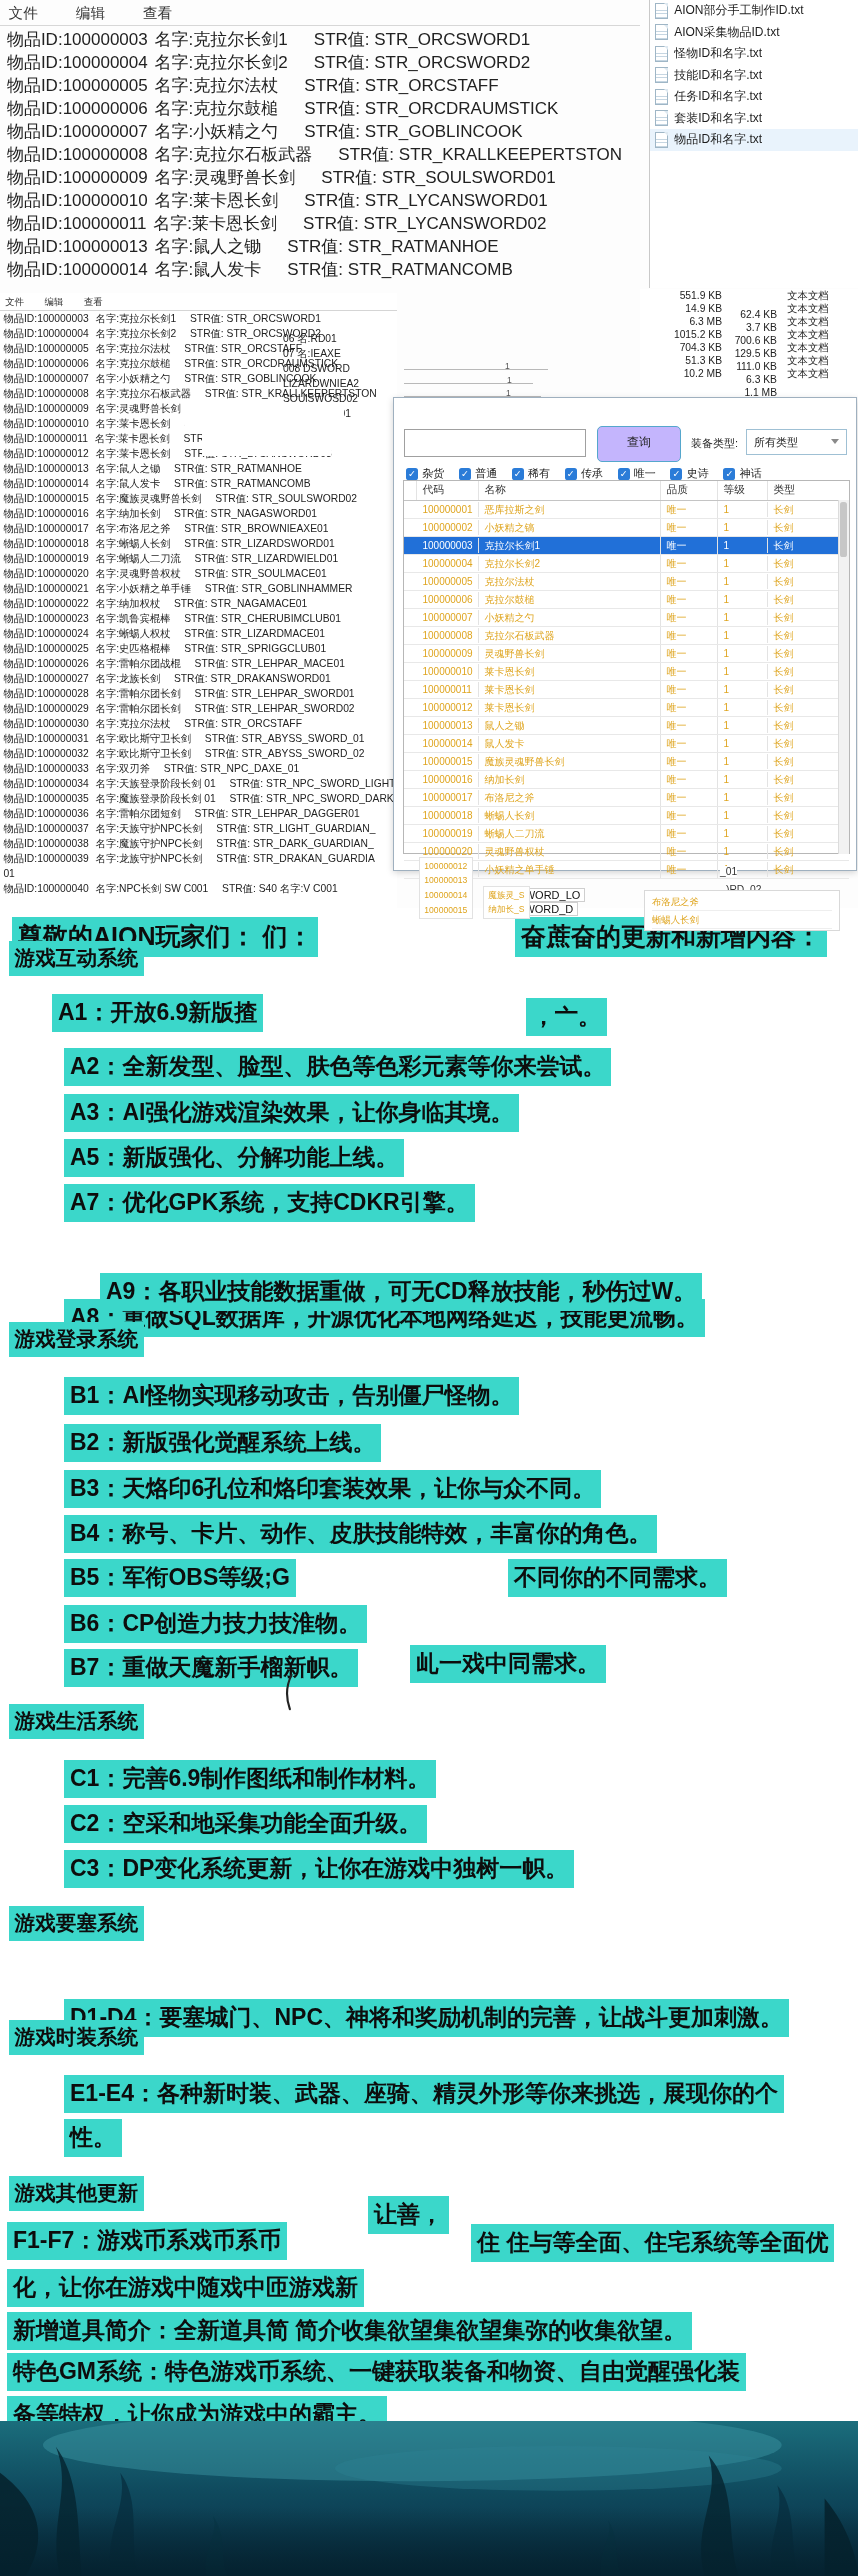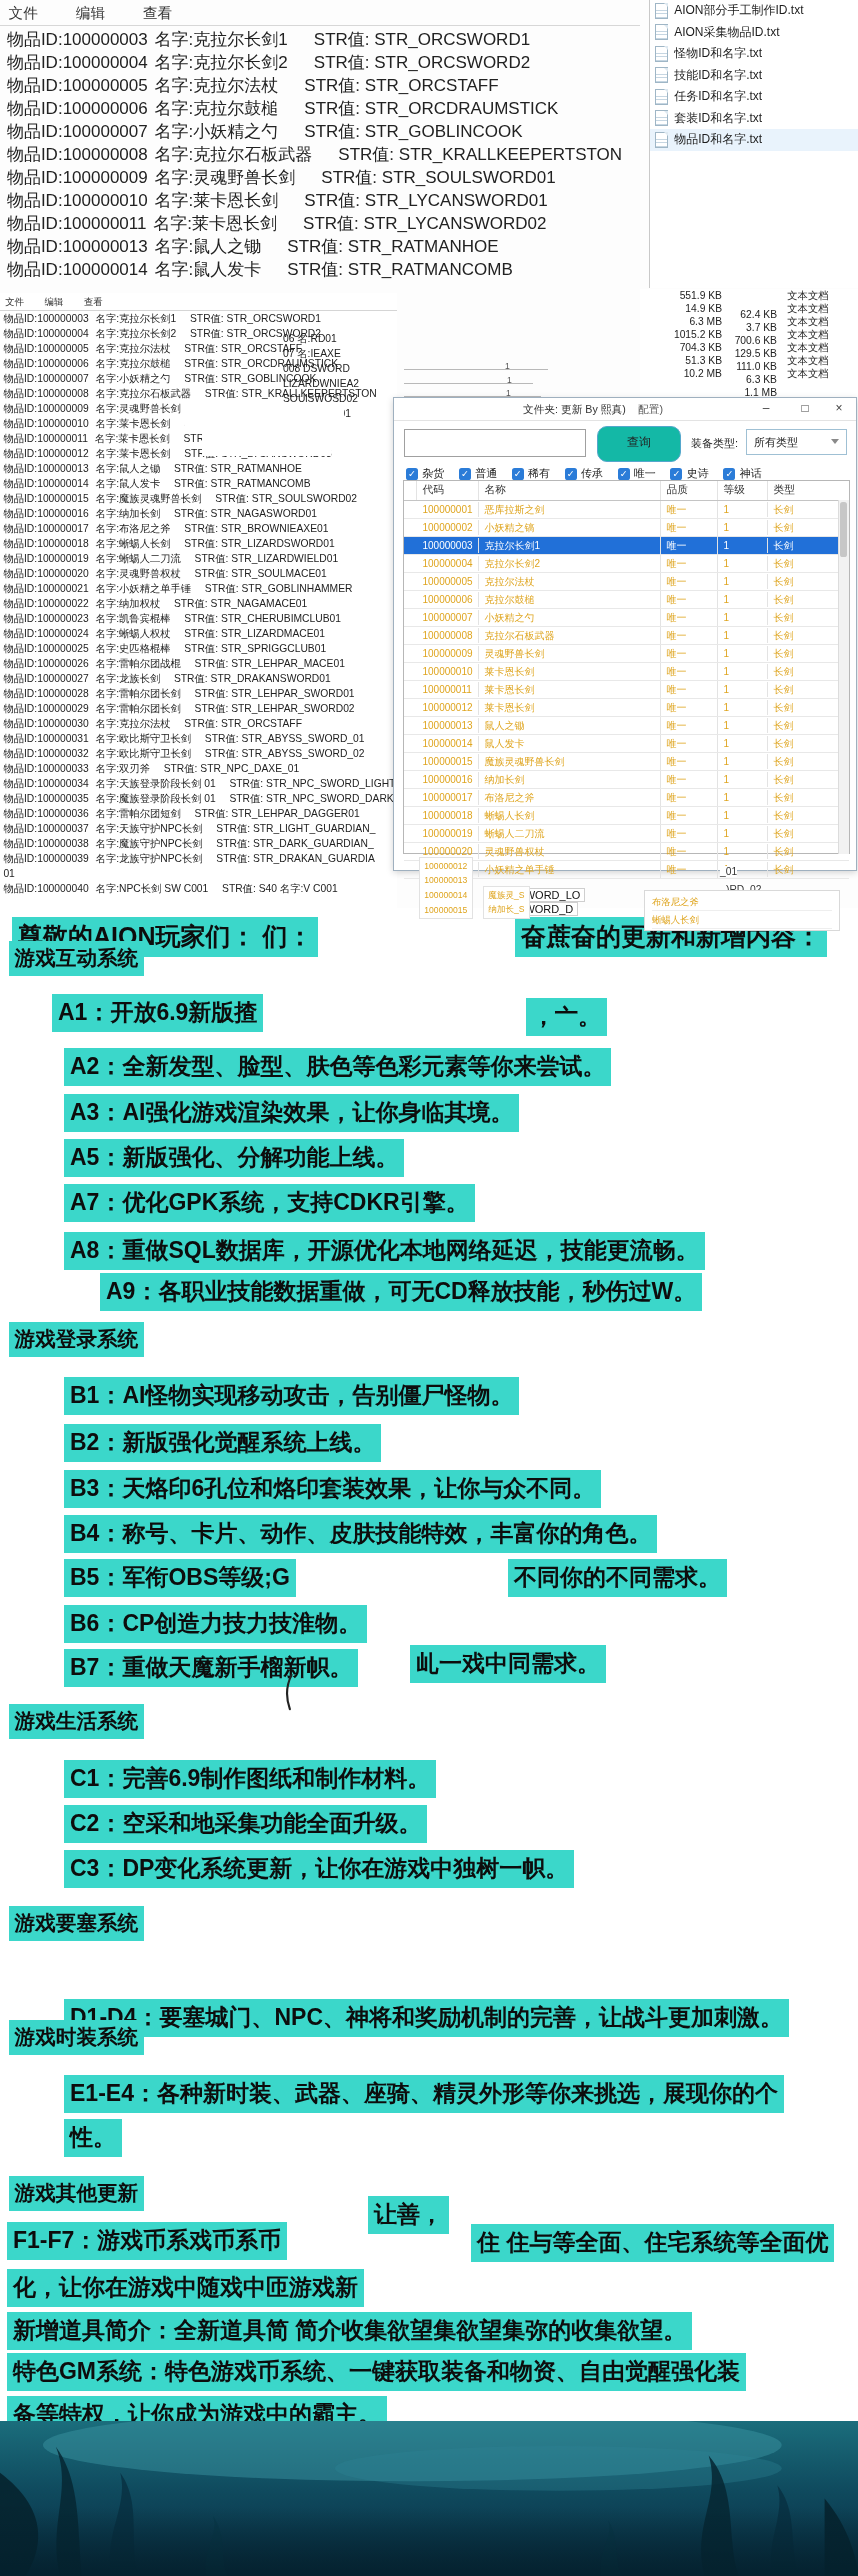--- a/index.html
+++ b/index.html
@@ -52,22 +52,22 @@
   #query-win{left:393px;top:397px;width:464px;height:474px;background:#fff;
              border:0.9px solid #9fb0bf;box-shadow:0 1.7px 6.9px rgba(0,0,0,.18);z-index:5;box-sizing:border-box;}
   #q-title{position:absolute;left:0;top:0;width:100%;height:22px;background:#fff;
            border-bottom:0.9px solid #e3e3e3;font-size:10.7px;color:#333;}
   #q-title .ttl{position:absolute;left:129px;top:5.2px;}
   #q-title .cfg{position:absolute;left:244px;top:5.2px;color:#555;}
   .winbtn{position:absolute;top:3.4px;width:22px;text-align:center;font-size:12px;color:#444;cursor:default;}
   #q-min{left:361px;} #q-max{left:400px;} #q-close{left:434px;}
   #q-input{position:absolute;left:10.3px;top:31px;width:182px;height:27.5px;border:0.9px solid #a0a0a0;
            background:#fff;box-sizing:border-box;font-size:11px;padding:0 5.2px;}
-  #q-btn{position:absolute;left:203px;top:27.5px;width:82px;height:34px;background:#14b8a6;
-         border:1.7px solid #55a7cc;border-radius:10px;font-size:12px;color:#222;
+  #q-btn{position:absolute;left:203px;top:27.5px;width:82px;height:34px;background:#c4b5fd;
+         border:1.7px solid #55a7cc;border-radius:5px;font-size:12px;color:#222;
          text-align:center;line-height:31px;}
   #q-typelab{position:absolute;left:297px;top:38px;font-size:11px;color:#222;}
   #q-select{position:absolute;left:352px;top:31px;width:101px;height:26px;border:0.9px solid #9fc0d4;
             background:#fff;font-size:11px;color:#222;line-height:24px;padding-left:6.9px;box-sizing:border-box;}
   #q-select .chev{position:absolute;right:6.9px;top:9.4px;width:0;height:0;
                   border-left:4.3px solid transparent;border-right:4.3px solid transparent;
                   border-top:5.2px solid #8a8a8a;}
   #q-filters{position:absolute;left:12px;top:67px;width:440px;height:17px;display:flex;gap:14.6px;
              font-size:11px;color:#222;}
   .cb{display:flex;align-items:center;gap:4.3px;}
@@ -108,21 +108,21 @@
   .dl{position:absolute;z-index:7;font-weight:bold;color:#0d0d0d;font-size:23px;
       font-family:"Liberation Sans","DejaVu Sans",sans-serif;white-space:nowrap;}
   .hl{background:#3bd7ca;padding:3.4px 6px;}
   .dt{font-size:25px;}
   .dh{font-size:20.6px;}
   .d0{left:12px;top:917px;}  .d1{left:515px;top:917px;}
   .d2{left:8.6px;top:941px;}
   .d3{left:52px;top:994px;}  .d4{left:526px;top:998px;}
   .d5{left:64px;top:1048px;}  .d6{left:64px;top:1094px;}
   .d7{left:64px;top:1139px;}  .d8{left:64px;top:1184px;}
-  .d9{left:64px;top:1232px;}  .d10{left:64px;top:1273px;margin-left:36px;}
+  .d9{left:64px;top:1299px;}  .d10{left:64px;top:1273px;margin-left:36px;}
   .d11{left:8.6px;top:1322px;}
   .d12{left:64px;top:1377px;} .d13{left:64px;top:1424px;}
   .d14{left:64px;top:1470px;} .d15{left:64px;top:1515px;}
   .d16{left:64px;top:1559px;} .d17{left:508px;top:1559px;}
   .d18{left:64px;top:1605px;} .d19{left:64px;top:1649px;}
   .d20{left:410px;top:1645px;}
   .d21{left:8.6px;top:1704px;}
   .d22{left:64px;top:1760px;} .d23{left:64px;top:1805px;} .d24{left:64px;top:1850px;}
   .d25{left:8.6px;top:1906px;}
   .d26{left:64px;top:1963px;margin-top:36px;}
@@ -357,27 +357,20 @@
 <div class="sqline" style="left:404px;top:369px;width:144px;"></div>
 <div class="sqline" style="left:404px;top:383px;width:129px;"></div>
 <div class="sqline" style="left:404px;top:396px;width:137px;"></div>
 <div class="sqnum" style="left:505px;top:361px;">1</div>
 <div class="sqnum" style="left:507px;top:375px;">1</div>
 <div class="sqnum" style="left:506px;top:388px;">1</div>
 <div class="patch" style="left:185px;top:404px;width:159px;height:26px;"></div>
 <div class="patch" style="left:202px;top:434px;width:129px;height:22px;"></div>
 
 <div id="query-win" class="abs">
-  <div id="q-title">
-    <span class="ttl">文件夹: 更新 By 熙真)</span>
-    <span class="cfg">配置)</span>
-    <span id="q-min" class="winbtn">–</span>
-    <span id="q-max" class="winbtn">□</span>
-    <span id="q-close" class="winbtn">×</span>
-  </div>
   <input id="q-input" type="text" style="">
   <div id="q-btn">查询</div>
   <div id="q-typelab">装备类型:</div>
   <div id="q-select">
     <span>所有类型</span>
     <span class="chev"></span>
   </div>
   <div id="q-filters">
 
       <span class="cb">

